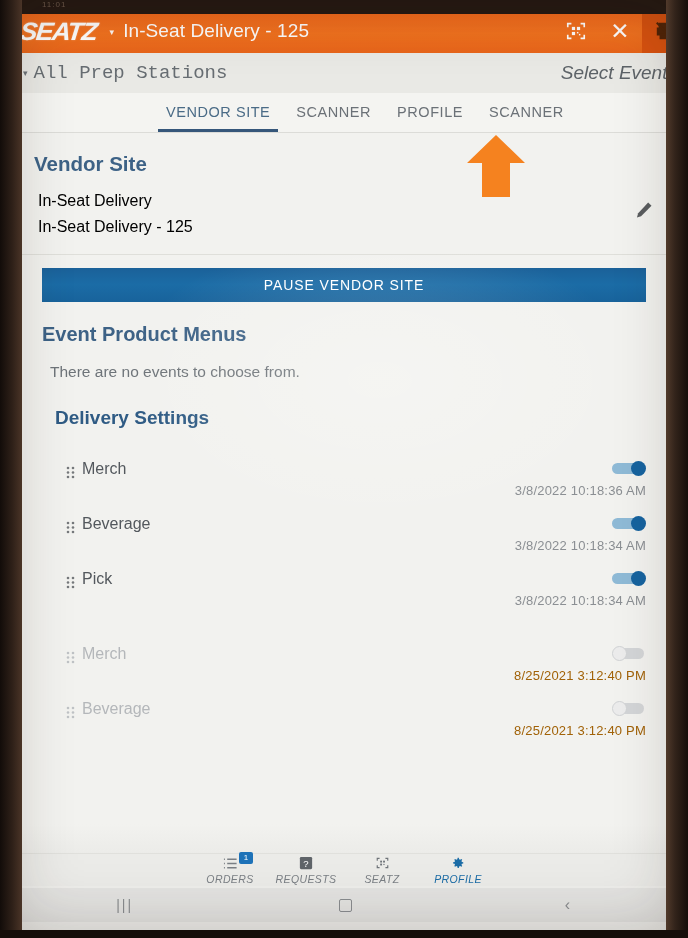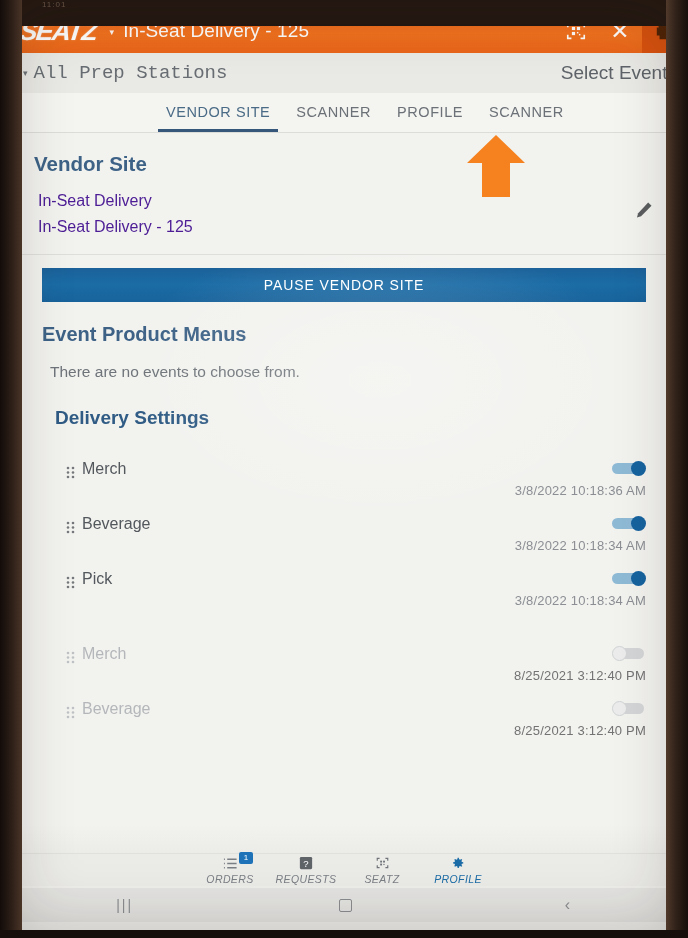--- a/index.html
+++ b/index.html
@@ -52,21 +52,21 @@
     width: 688px;
     height: 930px;
     background: #efefec;
     overflow: hidden;
   }
 
   
   .status-sliver {
     position: absolute;
     left: 0; right: 0; top: 0;
-    height: 26px;
+    height: 14px;
     background: #241812;
     color: #6e5a4c;
     font-size: 8px;
     line-height: 9px;
     padding-left: 42px;
     letter-spacing: 1px;
     box-sizing: border-box;
     overflow: hidden;
     z-index: 35;
   }
@@ -146,20 +146,21 @@
   .prep-label {
     color: #676d72;
     font-size: 19px;
     margin-left: 6px;
     font-family: Liberation Mono, monospace;
   }
   .prep-spacer { flex: 1 1 auto; }
   .event-label {
     color: #5d6368;
     font-size: 19px;
+    font-style: italic;
   }
   .event-caret {
     color: #5d6368;
     font-size: 9px;
     margin: 0 9px 0 7px;
   }
 
   
   .card {
     position: absolute;
@@ -228,21 +229,21 @@
     color: #3d6286;
     font-size: 20.5px;
     font-weight: bold;
     margin: 18px 0 0 12px;
   }
   .vendor-lines {
     margin: 12px 0 0 16px;
     position: relative;
   }
   .vendor-line {
-    color: #4c1d95;
+    color: #000000;
     font-size: 16px;
     line-height: 26px;
   }
   .pencil {
     position: absolute;
     right: 12px;
     top: 12px;
     color: #56595b;
   }
 
@@ -311,21 +312,21 @@
     letter-spacing: .2px;
   }
   .row .sw {
     position: absolute;
     right: 20px;
     top: 6px;
     width: 34px;
     height: 14px;
   }
   .row.dim .rowlabel { color: #b4b7ba; }
-  .row.dim .ts { color: #737373; text-align: center; }
+  .row.dim .ts { color: #a16207; text-align: center; }
 
   .track {
     position: absolute;
     left: 0; top: 2px;
     width: 30px; height: 11px;
     border-radius: 6px;
     background: #8fbad6;
   }
   .knob {
     position: absolute;

